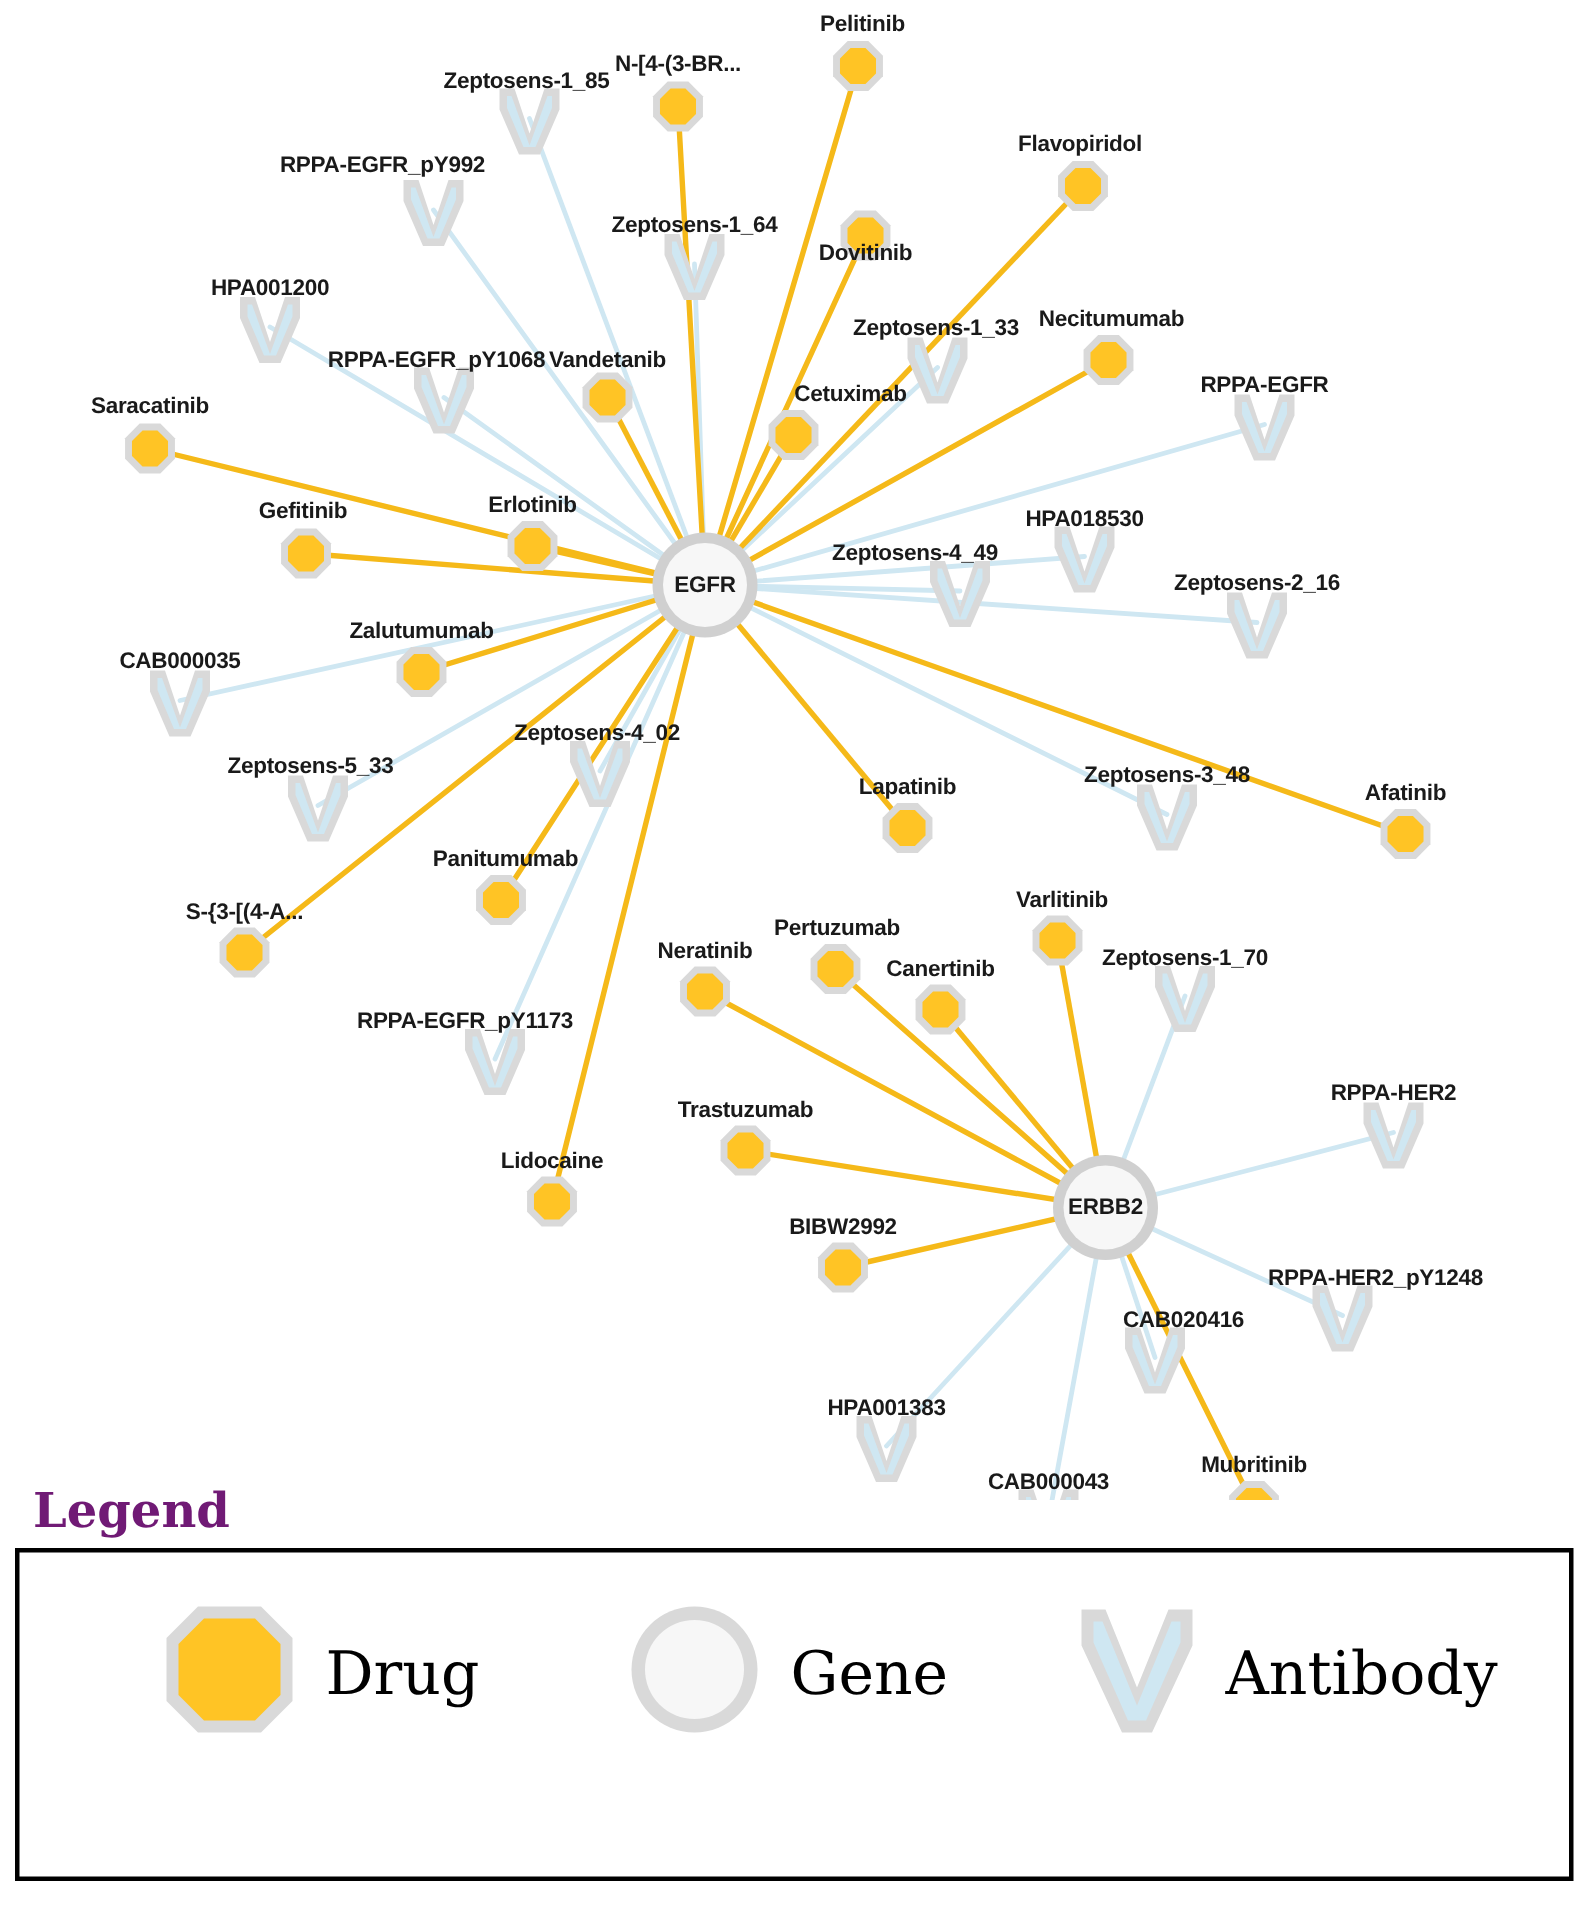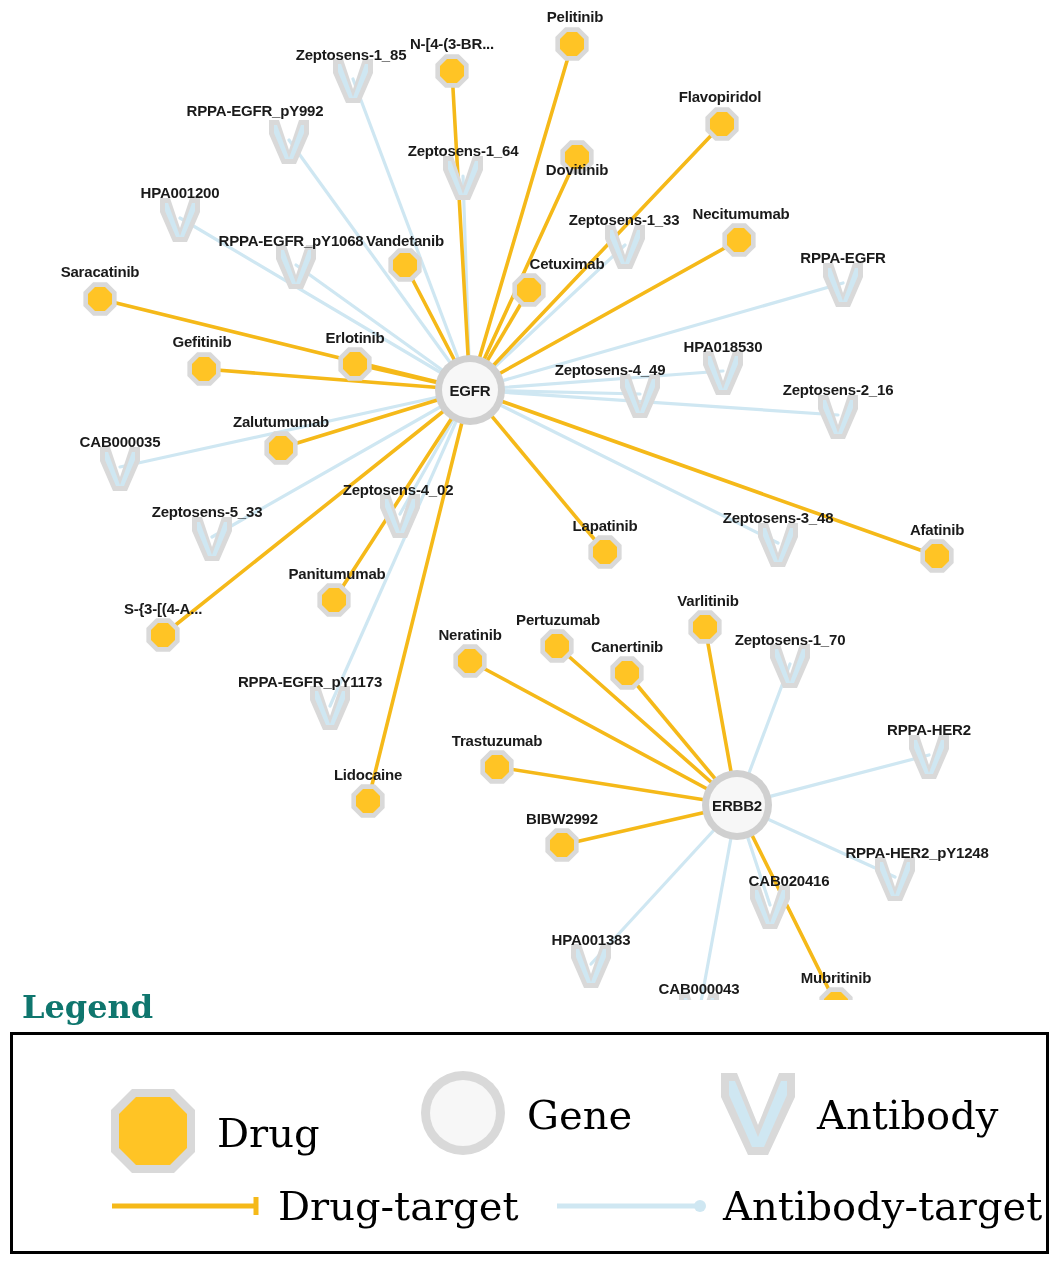--- a/index.html
+++ b/index.html
@@ -38,21 +38,21 @@
   .legend-wrap {
     position: absolute;
     left: 0;
     top: 988px;
     width: 1059px;
   }
   .legend-title {
     font-family: "DejaVu Serif", serif;
     font-size: 32px;
     font-weight: bold;
-    color: #0f766e;
+    color: #701a75;
     margin-left: 22px;
     margin-bottom: 6px;
   }
   .legend-box {
     margin: 0 10px;
     border: 3px solid #000;
     height: 216px;
     position: relative;
     background: #fff;
   }
@@ -368,21 +368,21 @@
     <div class="node-label" style="left: 699px; top: 988px;">CAB000043</div>
     <div class="node-label" style="left: 470px; top: 390px;">EGFR</div>
     <div class="node-label" style="left: 737px; top: 805px;">ERBB2</div>
   </div>
 
 <div class="legend-wrap">
   <div class="legend-title">Legend</div>
   <div class="legend-box">
     <div class="legend-row1">
 
-      <div class="legend-item" style="left:90px; top:28px;text-align:center;">
+      <div class="legend-item" style="left:90px; top:10px;text-align:center;">
         <span>
           <svg width="100" height="100" viewBox="0 0 100 100">
             <polygon points="29,8 71,8 92,29 92,71 71,92 29,92 8,71 8,29" fill="#d9d9d9"></polygon>
             <polygon points="33,16 67,16 84,33 84,67 67,84 33,84 16,67 16,33" fill="#FFC425"></polygon>
           </svg>
         </span>
         <span class="legend-text">Drug</span>
       </div>
 
       <div class="legend-item" style="left:700px; top:10px;">
@@ -399,30 +399,14 @@
         <span>
           <svg width="100" height="100" viewBox="0 0 100 100">
             <circle cx="50" cy="50" r="42" fill="#d9d9d9"></circle>
             <circle cx="50" cy="50" r="33" fill="#f7f7f7"></circle>
           </svg>
         </span>
         <span class="legend-text">Gene</span>
       </div>
     </div>
 
-    <div class="legend-row2">
-      <div class="legend-line-item" style="left:95px; top:8px;">
-        <svg width="160" height="24">
-          <line x1="4" y1="12" x2="146" y2="12" stroke="#F5B919" stroke-width="5"></line>
-          <line x1="148" y1="3" x2="148" y2="21" stroke="#F5B919" stroke-width="5"></line>
-        </svg>
-        <span class="legend-text">Drug-target</span>
-      </div>
-      <div class="legend-line-item" style="left:540px; top:8px;">
-        <svg width="160" height="24">
-          <line x1="4" y1="12" x2="142" y2="12" stroke="#cfe7f2" stroke-width="5"></line>
-          <circle cx="147" cy="12" r="6" fill="#cfe7f2"></circle>
-        </svg>
-        <span class="legend-text">Antibody-target</span>
-      </div>
-    </div>
   </div>
 </div>
 
 </body></html>

